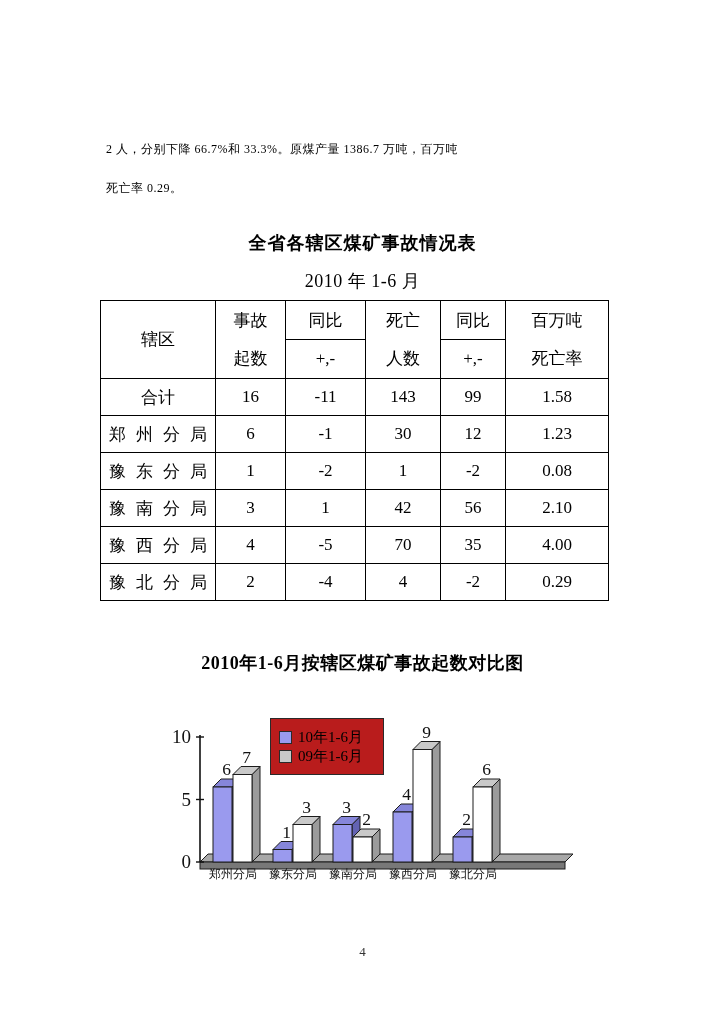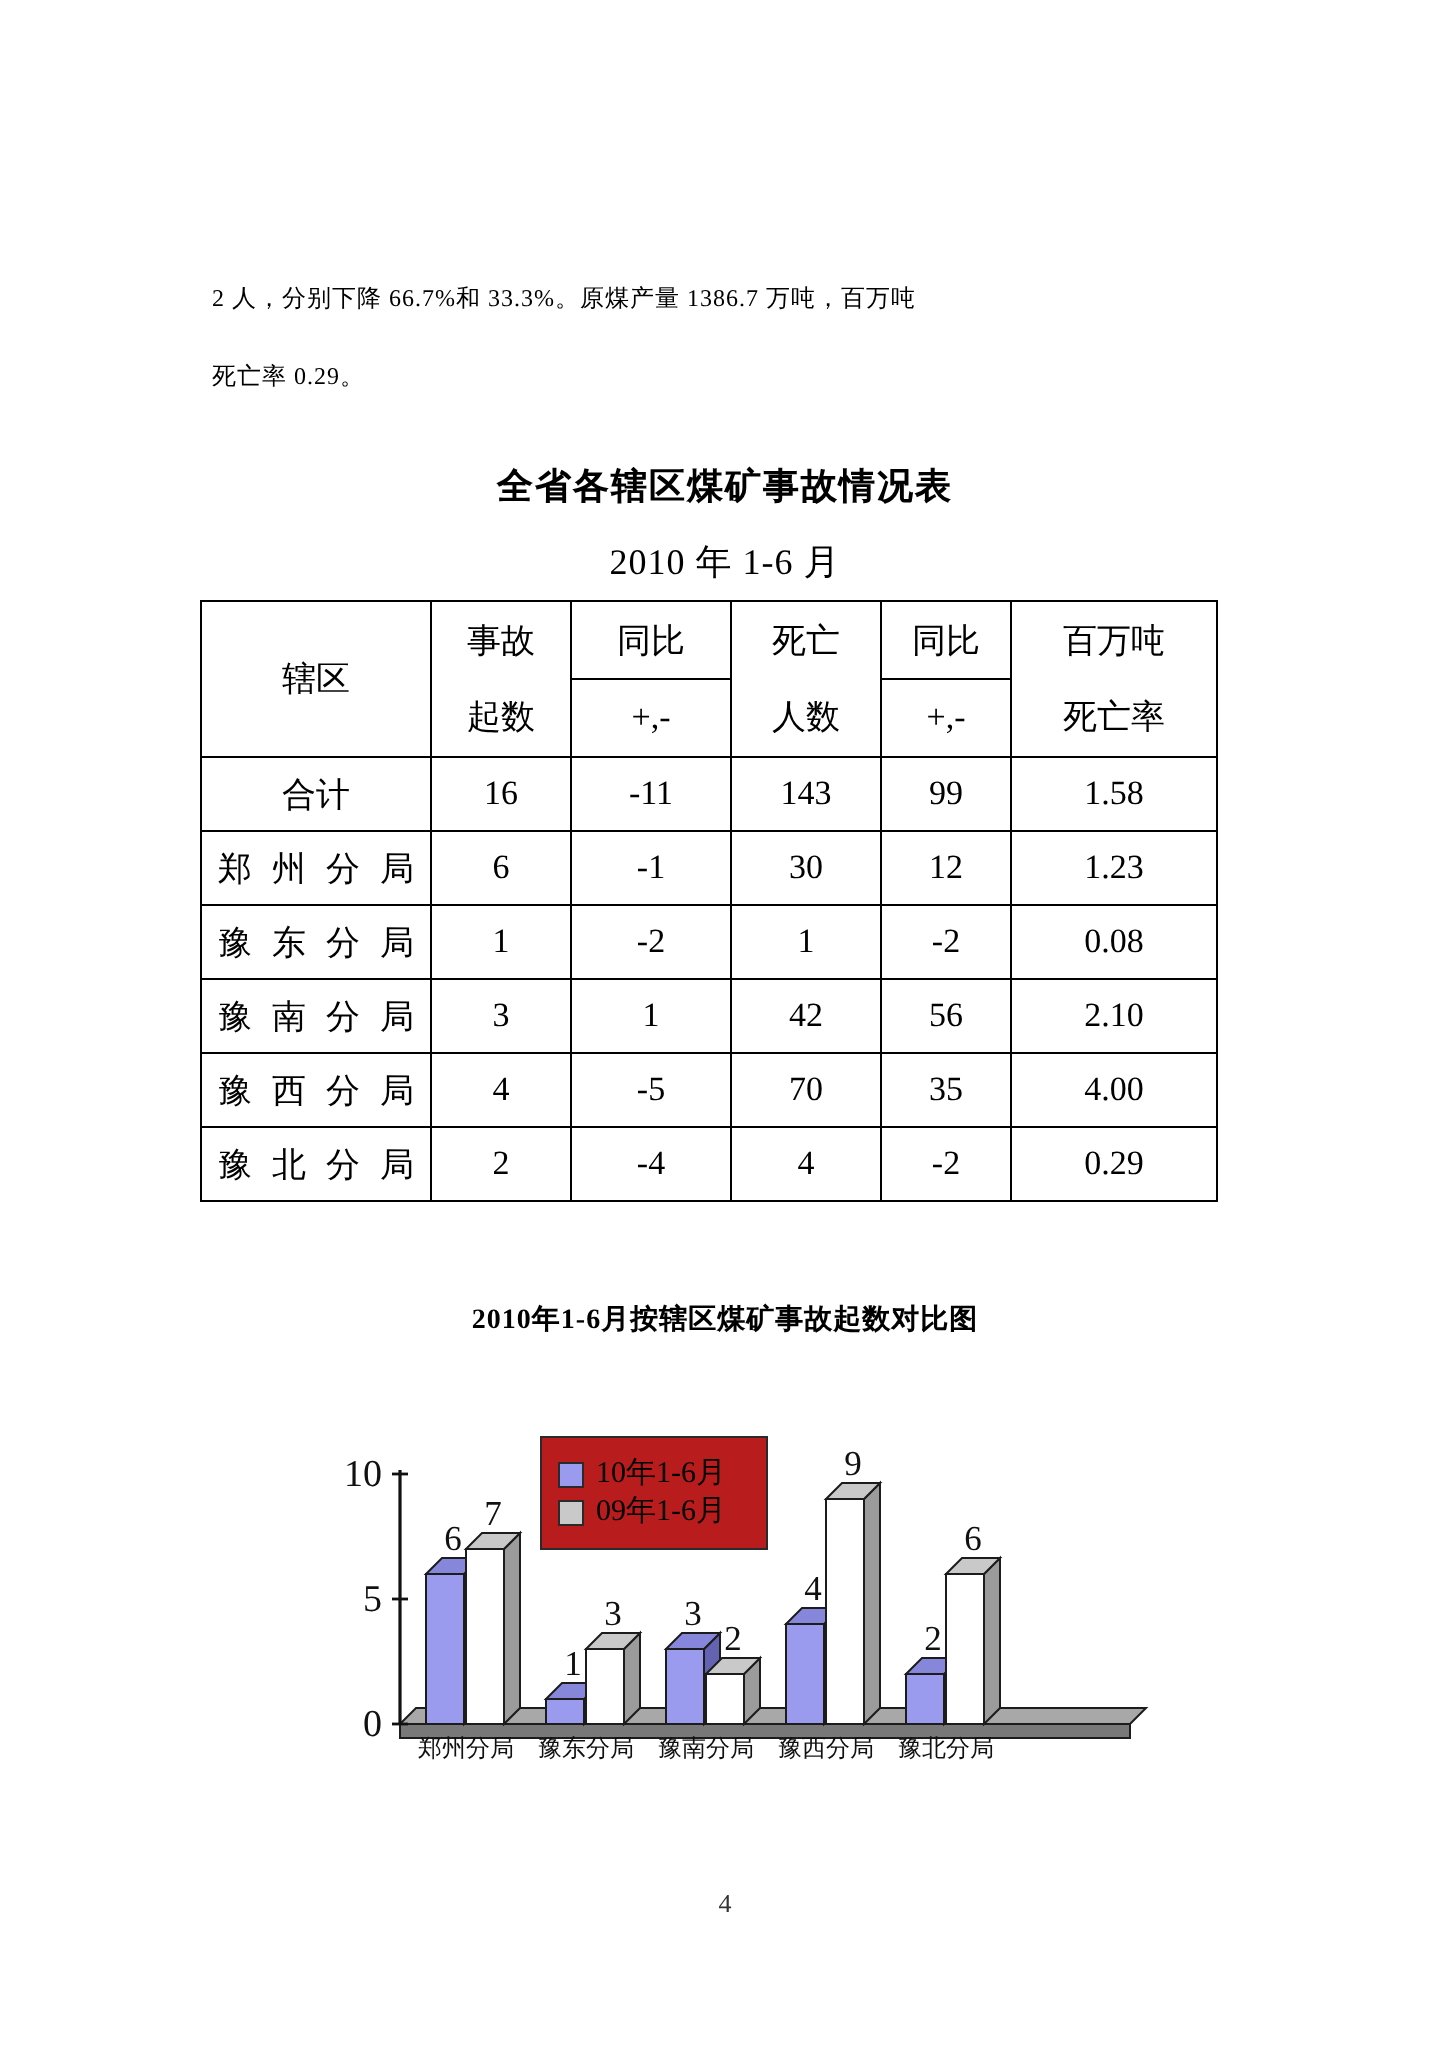--- a/index.html
+++ b/index.html
@@ -26,21 +26,21 @@
     font-size:17px; text-align:center; vertical-align:middle;
     padding:0; font-weight:normal;
   }
   .data-table thead tr { height:39px; }
   .data-table tbody tr { height:37px; }
   .th2 span { display:block; line-height:38px; }
   td.region-cell { text-align:justify; text-align-last:justify; padding:0 8px; }
   tr.row-total td.region-cell { text-align:center; text-align-last:center; padding:0; }
 
   
-  .chart-title { top:651px; font-size:14px; font-weight:bold; letter-spacing:0.5px; }
+  .chart-title { top:651px; font-size:18px; font-weight:bold; letter-spacing:0.5px; }
   .chart-box { left:145px; top:695px; width:460px; height:210px; }
   .chart-box svg { position:absolute; left:0; top:0; }
   svg text { font-family:"Liberation Serif","DejaVu Serif",serif; }
   .legend {
     position:absolute; left:125px; top:23px; width:114px; height:57px;
     background:#b91c1c; border:1.7px solid #2a2a2a;
     display:flex; flex-direction:column; justify-content:center; gap:4px;
     padding-left:8px; z-index:5;
   }
   .legend-row { display:flex; align-items:center; gap:6px; }

